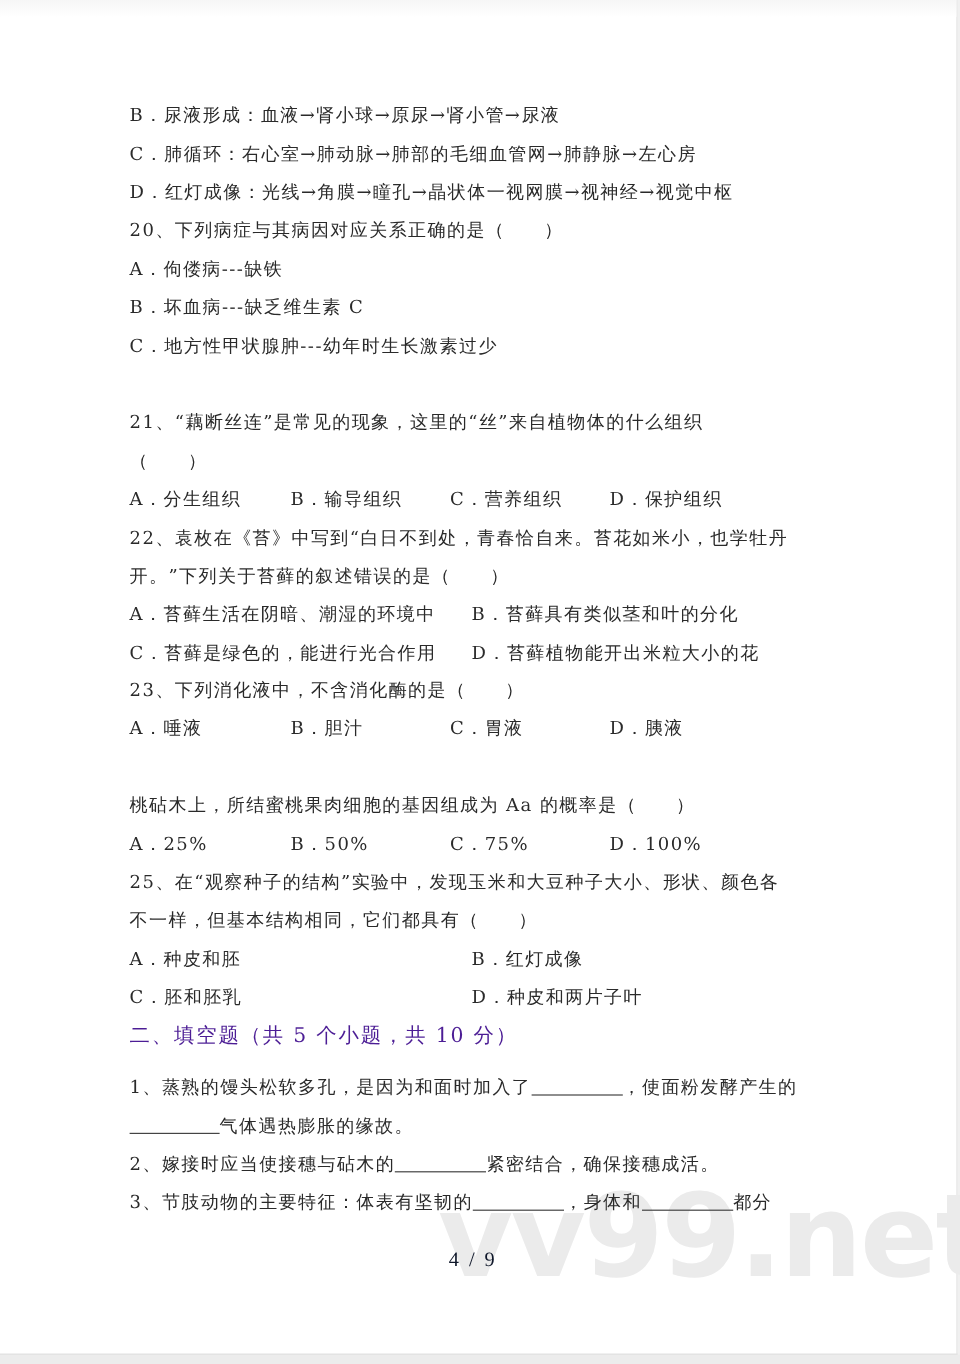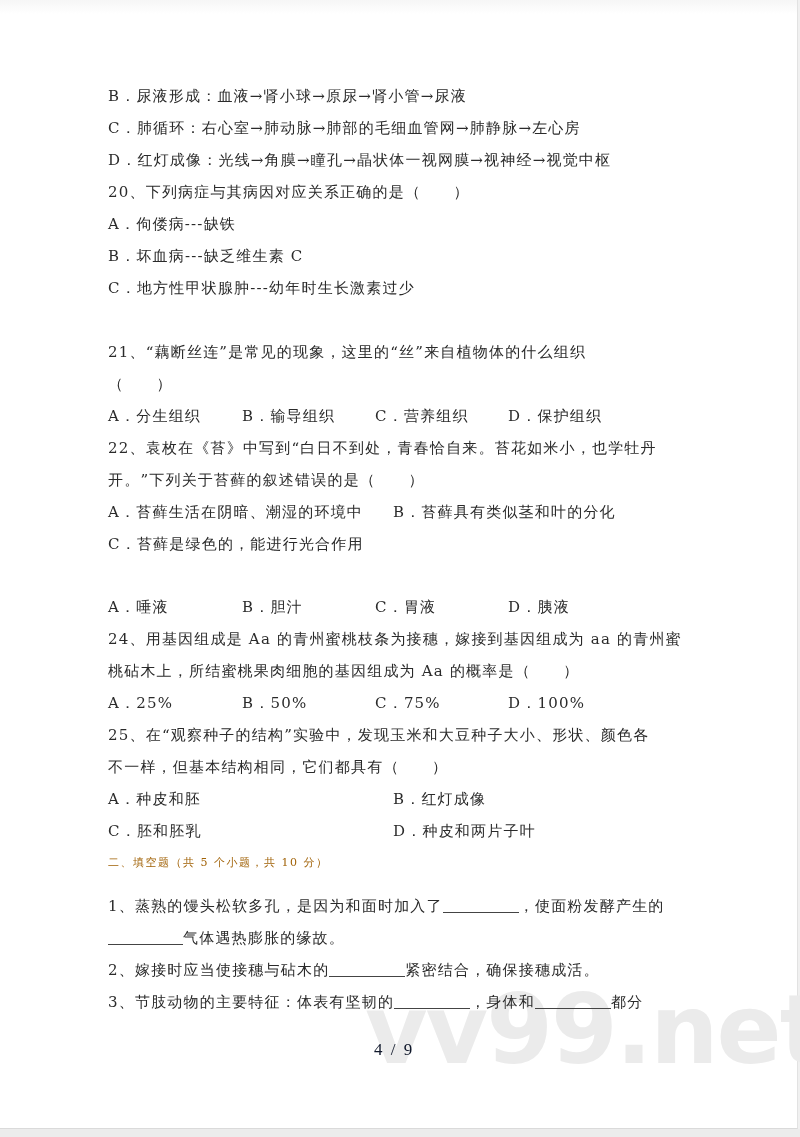--- a/index.html
+++ b/index.html
@@ -45,23 +45,23 @@
       color: #2a2a2a;
       white-space: nowrap;
       letter-spacing: 1.2px;
     }
     .opt {
       position: absolute;
       top: 0;
       white-space: nowrap;
     }
     .section-header {
-      font-size: 11px;
+      font-size: 17px;
       letter-spacing: 1.5px;
-      color: #a16207;
+      color: #4c1d95;
     }
     .blank {
       display: inline-block;
       border-bottom: 1px solid #444;
       height: 18px;
       vertical-align: -2px;
     }
     .watermark {
       position: absolute;
       left: 365px;
@@ -115,30 +115,31 @@
     </div>
 
     <div class="line" style="top:432px">22、袁枚在《苔》中写到“白日不到处，青春恰自来。苔花如米小，也学牡丹</div>
     <div class="line" style="top:464px">开。”下列关于苔藓的叙述错误的是（　　）</div>
     <div class="line" style="top:496px; width:600px">
       <span class="opt" style="left:0">A．苔藓生活在阴暗、潮湿的环境中</span>
       <span class="opt" style="left:285px">B．苔藓具有类似茎和叶的分化</span>
     </div>
     <div class="line" style="top:528px; width:600px">
       <span class="opt" style="left:0">C．苔藓是绿色的，能进行光合作用</span>
+      <span class="opt" style="left:285px">D．苔藓植物能开出米粒大小的花</span>
     </div>
 
+    <div class="line" style="top:559px">23、下列消化液中，不含消化酶的是（　　）</div>
     <div class="line" style="top:591px; width:600px">
       <span class="opt" style="left:0">A．唾液</span>
       <span class="opt" style="left:134px">B．胆汁</span>
       <span class="opt" style="left:267px">C．胃液</span>
       <span class="opt" style="left:400px">D．胰液</span>
     </div>
 
-    <div class="line" style="top:623px">24、用基因组成是 Aa 的青州蜜桃枝条为接穗，嫁接到基因组成为 aa 的青州蜜</div>
     <div class="line" style="top:655px">桃砧木上，所结蜜桃果肉细胞的基因组成为 Aa 的概率是（　　）</div>
     <div class="line" style="top:687px; width:600px">
       <span class="opt" style="left:0">A．25%</span>
       <span class="opt" style="left:134px">B．50%</span>
       <span class="opt" style="left:267px">C．75%</span>
       <span class="opt" style="left:400px">D．100%</span>
     </div>
 
     <div class="line" style="top:719px">25、在“观察种子的结构”实验中，发现玉米和大豆种子大小、形状、颜色各</div>
     <div class="line" style="top:751px">不一样，但基本结构相同，它们都具有（　　）</div>

